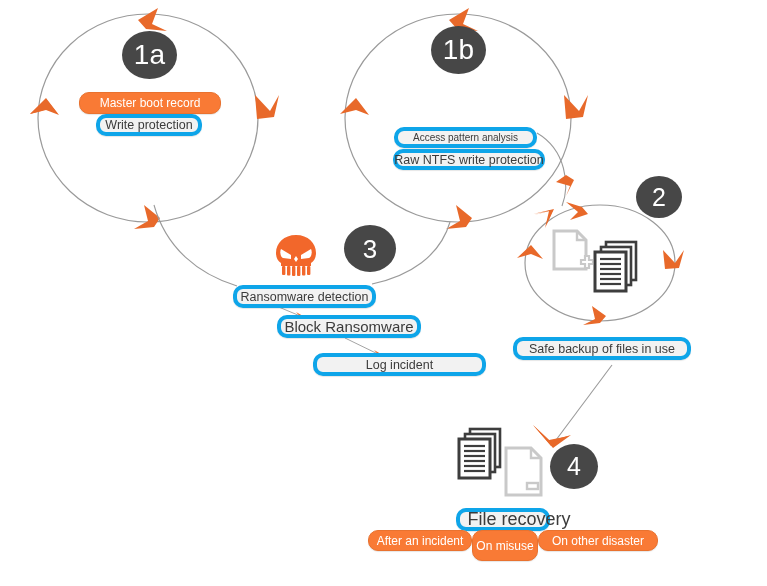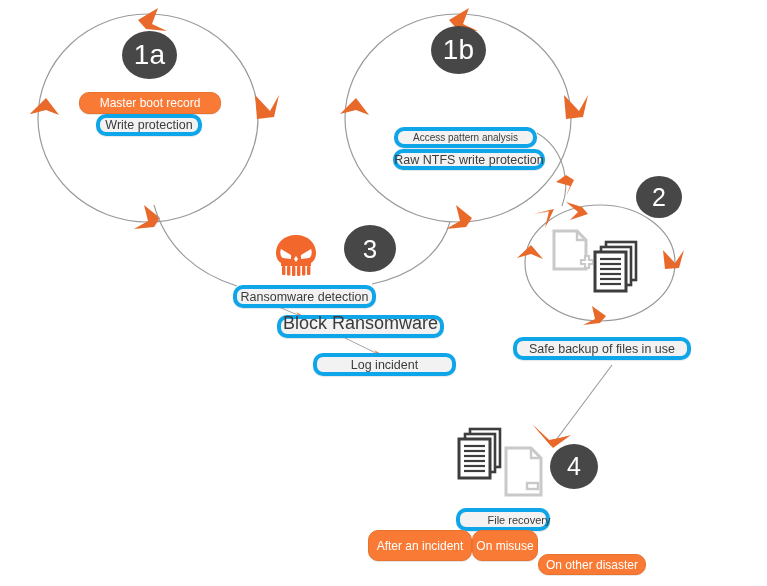--- a/index.html
+++ b/index.html
@@ -201,24 +201,24 @@
         <path d="M9 16 L19 22 L19 26 L11 25 C8.5 24 7.5 19 9 16 Z"></path>
         <path d="M39 16 L29 22 L29 26 L37 25 C39.5 24 40.5 19 39 16 Z"></path>
         <path d="M22 26 L24 23 L26 26 L24 29 Z"></path>
       </g>
     </svg>
   </div>
 
   <div class="pill grey" style="left:233px;top:285px;width:143px;height:23px;font-size:12.5px;">
     <span>Ransomware detection</span>
   </div>
-  <div class="pill grey" style="left:277px;top:315px;width:167px;height:23px;font-size:18px;align-items:flex-end;">
+  <div class="pill grey" style="left:277px;top:315px;width:144px;height:23px;font-size:15px;">
     <span>Block Ransomware</span>
   </div>
-  <div class="pill grey" style="left:313px;top:353px;width:143px;height:23px;font-size:12.5px;">
+  <div class="pill grey" style="left:313px;top:353px;width:173px;height:23px;font-size:12.5px;">
     <span>Log incident</span>
   </div>
 
   <div class="icon-abs" style="left:551px;top:228px;width:42px;height:50px;">
     <svg viewBox="0 0 42 50" width="42" height="50">
       <path d="M3 3 L26 3 L35 12 L35 41 L3 41 Z" fill="none" stroke="#c9c9c9" stroke-width="3"></path>
       <path d="M26 3 L26 12 L35 12" fill="none" stroke="#c9c9c9" stroke-width="2.4"></path>
       <path d="M30 32 L34 32 L34 28 L38 28 L38 32 L42 32 L42 36 L38 36 L38 40 L34 40 L34 36 L30 36 Z" fill="#ffffff" stroke="#c9c9c9" stroke-width="2.2"></path>
     </svg>
   </div>
@@ -260,27 +260,27 @@
   </div>
 
   <div class="icon-abs" style="left:503px;top:445px;width:44px;height:54px;">
     <svg viewBox="0 0 44 54" width="44" height="54">
       <path d="M3 3 L28 3 L38 13 L38 50 L3 50 Z" fill="none" stroke="#c9c9c9" stroke-width="3"></path>
       <path d="M28 3 L28 13 L38 13" fill="none" stroke="#c9c9c9" stroke-width="2.4"></path>
       <rect x="24" y="38" width="11" height="6" fill="none" stroke="#c9c9c9" stroke-width="2.4"></rect>
     </svg>
   </div>
 
-  <div class="pill grey" style="left:456px;top:508px;width:94px;height:23px;font-size:11px;padding-left:32px;">
+  <div class="pill grey" style="left:456px;top:508px;width:94px;height:23px;font-size:18px;padding-left:32px;">
     <span>File recovery</span>
   </div>
 
-  <div class="pill orange" style="left:368px;top:530px;width:104px;height:31px;font-size:12px;">
+  <div class="pill orange" style="left:368px;top:530px;width:104px;height:21px;font-size:12px;">
     <span>After an incident</span>
   </div>
   <div class="pill orange" style="left:472px;top:530px;width:66px;height:31px;font-size:12px;">
     <span>On misuse</span>
   </div>
-  <div class="pill orange" style="left:538px;top:554px;width:108px;height:21px;font-size:12px;">
+  <div class="pill orange" style="left:538px;top:530px;width:120px;height:21px;font-size:12px;">
     <span>On other disaster</span>
   </div>
 
 </div>
 
 </body></html>

